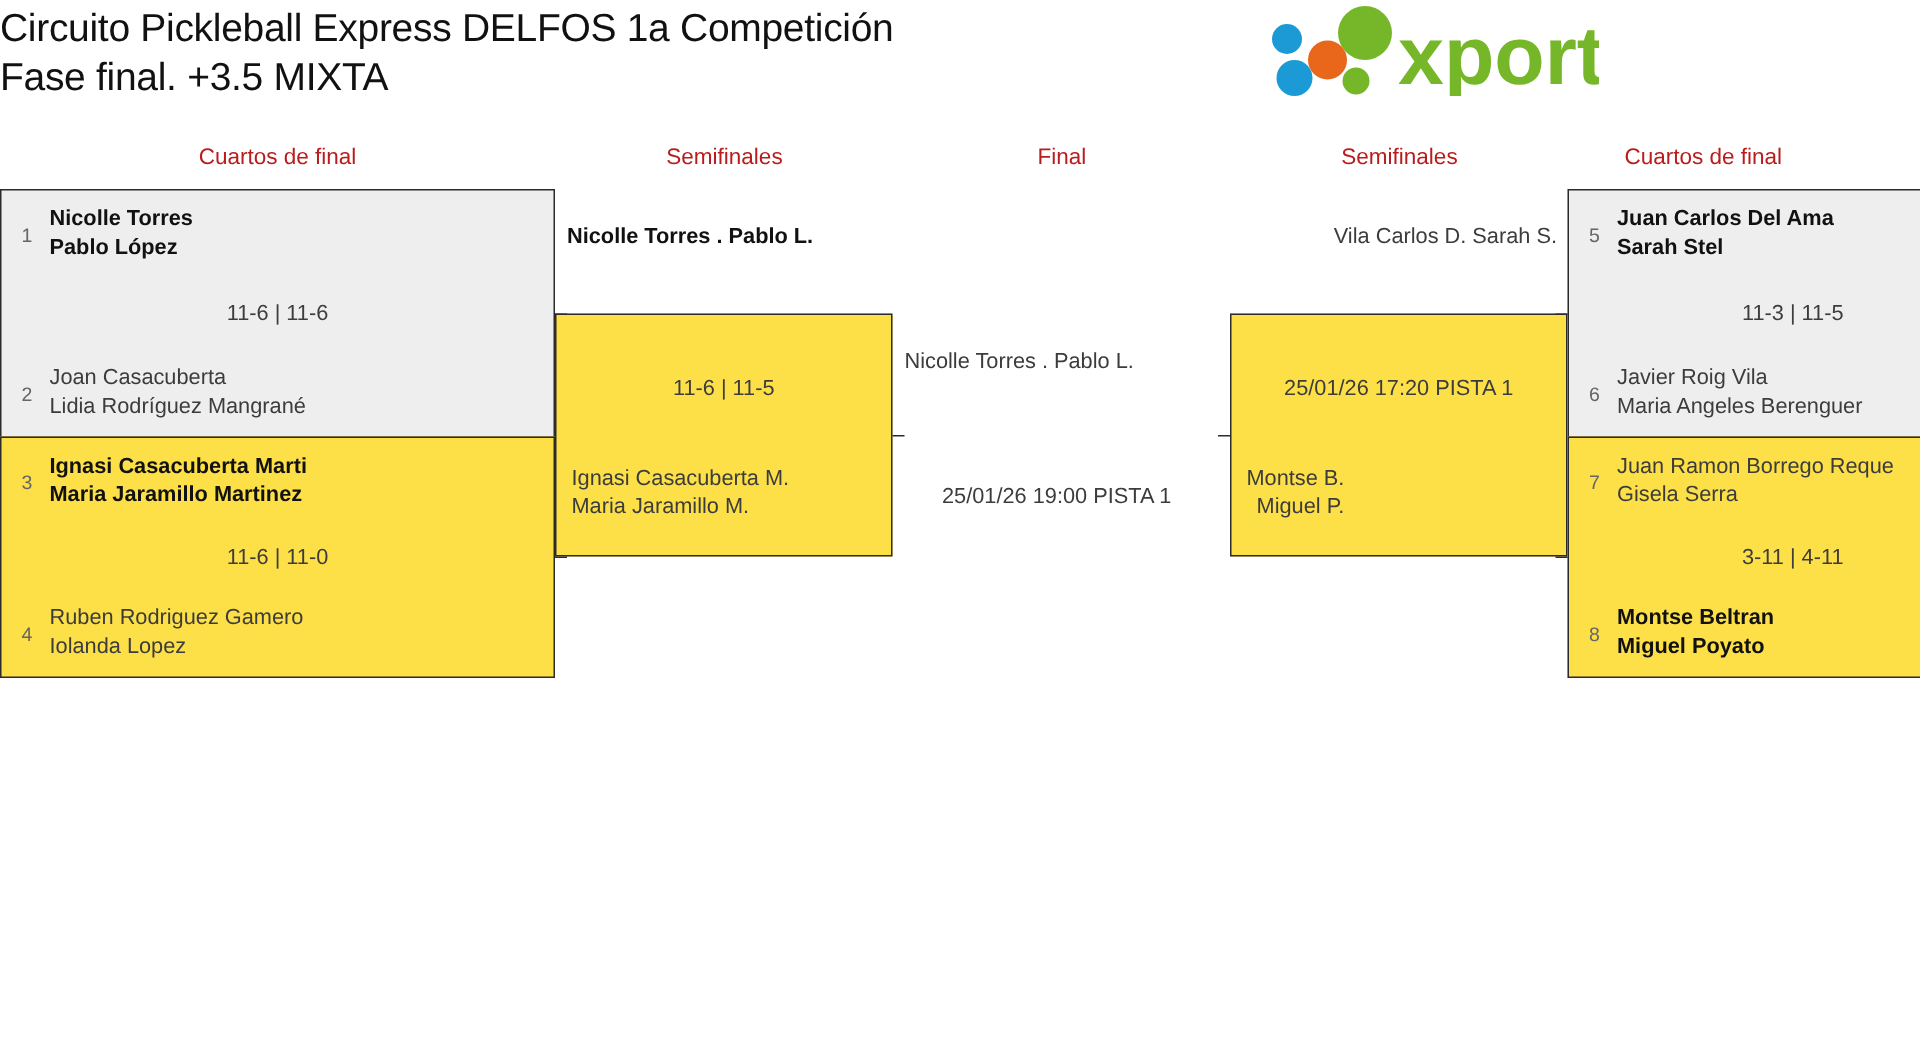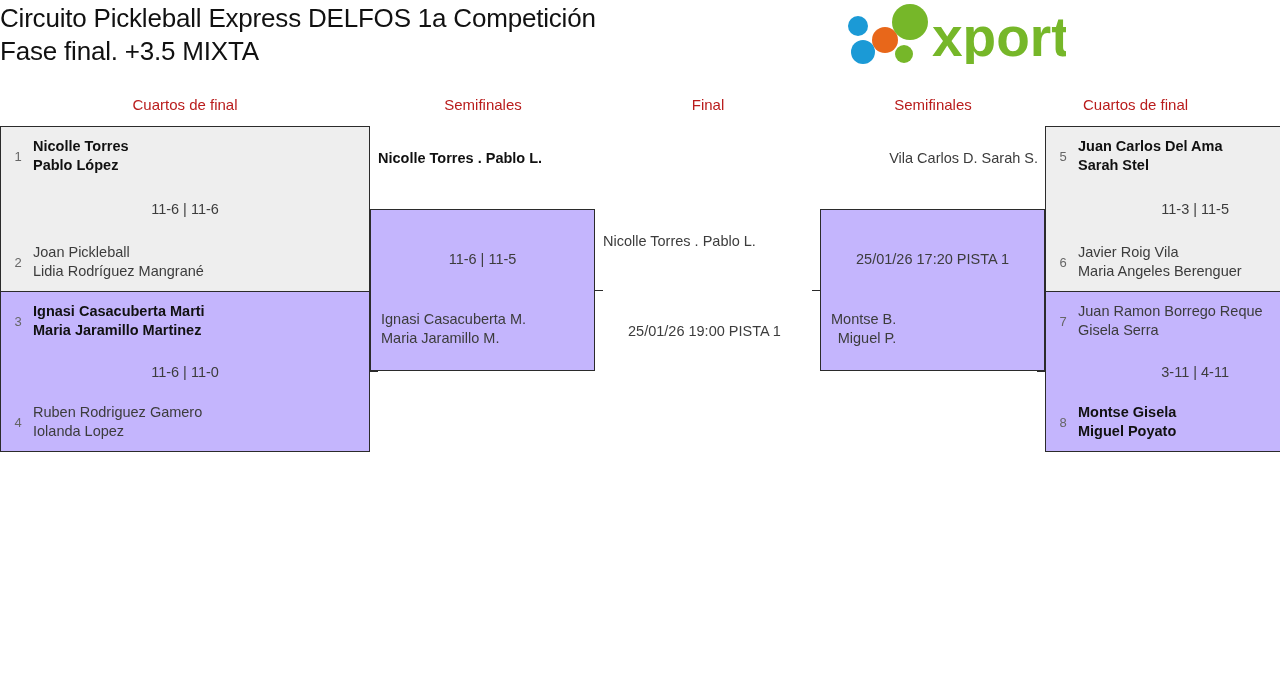--- a/index.html
+++ b/index.html
@@ -35,21 +35,21 @@
     font-size: 15px; color: #b91c1c; font-weight: 400;
     text-align: center; white-space: nowrap;
   }
 
   
   .bracket { position: absolute; left: 0; top: 0; width: 1280px; height: 697px; }
 
   .match {
     position: absolute;
     border: 1px solid #2b2b2b;
-    background: #c4b5fd;
+    background: #fde047;
   }
   .match.shaded { background: #eeeeee; }
 
   .team {
     position: absolute; left: 0; right: 0;
     display: flex; align-items: flex-start;
     padding: 0 10px;
     gap: 8px;
   }
   .team.top { top: 10px; }
@@ -132,21 +132,21 @@
         <span class="seed">1</span>
         <span class="names">
           <span class="n">Nicolle Torres</span>
           <span class="n">Pablo López</span>
         </span>
       </div>
       <div class="score">11-6 | 11-6</div>
       <div class="team bot">
         <span class="seed">2</span>
         <span class="names">
-          <span class="n">Joan Pickleball</span>
+          <span class="n">Joan Casacuberta</span>
           <span class="n">Lidia Rodríguez Mangrané</span>
         </span>
       </div>
     </div>
 
     <div class="match" style="left:0px; top:291px; width:370px; height:161px;">
       <div class="team top winner">
         <span class="seed">3</span>
         <span class="names">
           <span class="n">Ignasi Casacuberta Marti</span>
@@ -222,21 +222,21 @@
         <span class="seed">7</span>
         <span class="names">
           <span class="n">Juan Ramon Borrego Reque</span>
           <span class="n">Gisela Serra</span>
         </span>
       </div>
       <div class="score right-al" style="padding-right:60px;">3-11 | 4-11</div>
       <div class="team bot winner" style="flex-direction:row;">
         <span class="seed">8</span>
         <span class="names">
-          <span class="n">Montse Gisela</span>
+          <span class="n">Montse Beltran</span>
           <span class="n">Miguel Poyato</span>
         </span>
       </div>
     </div>
 
     <div class="hline" style="left:370px; top:209px; width:8px;"></div>
 
     <div class="hline" style="left:370px; top:371px; width:8px;"></div>
 
     <div class="hline" style="left:595px; top:290px; width:8px;"></div>

